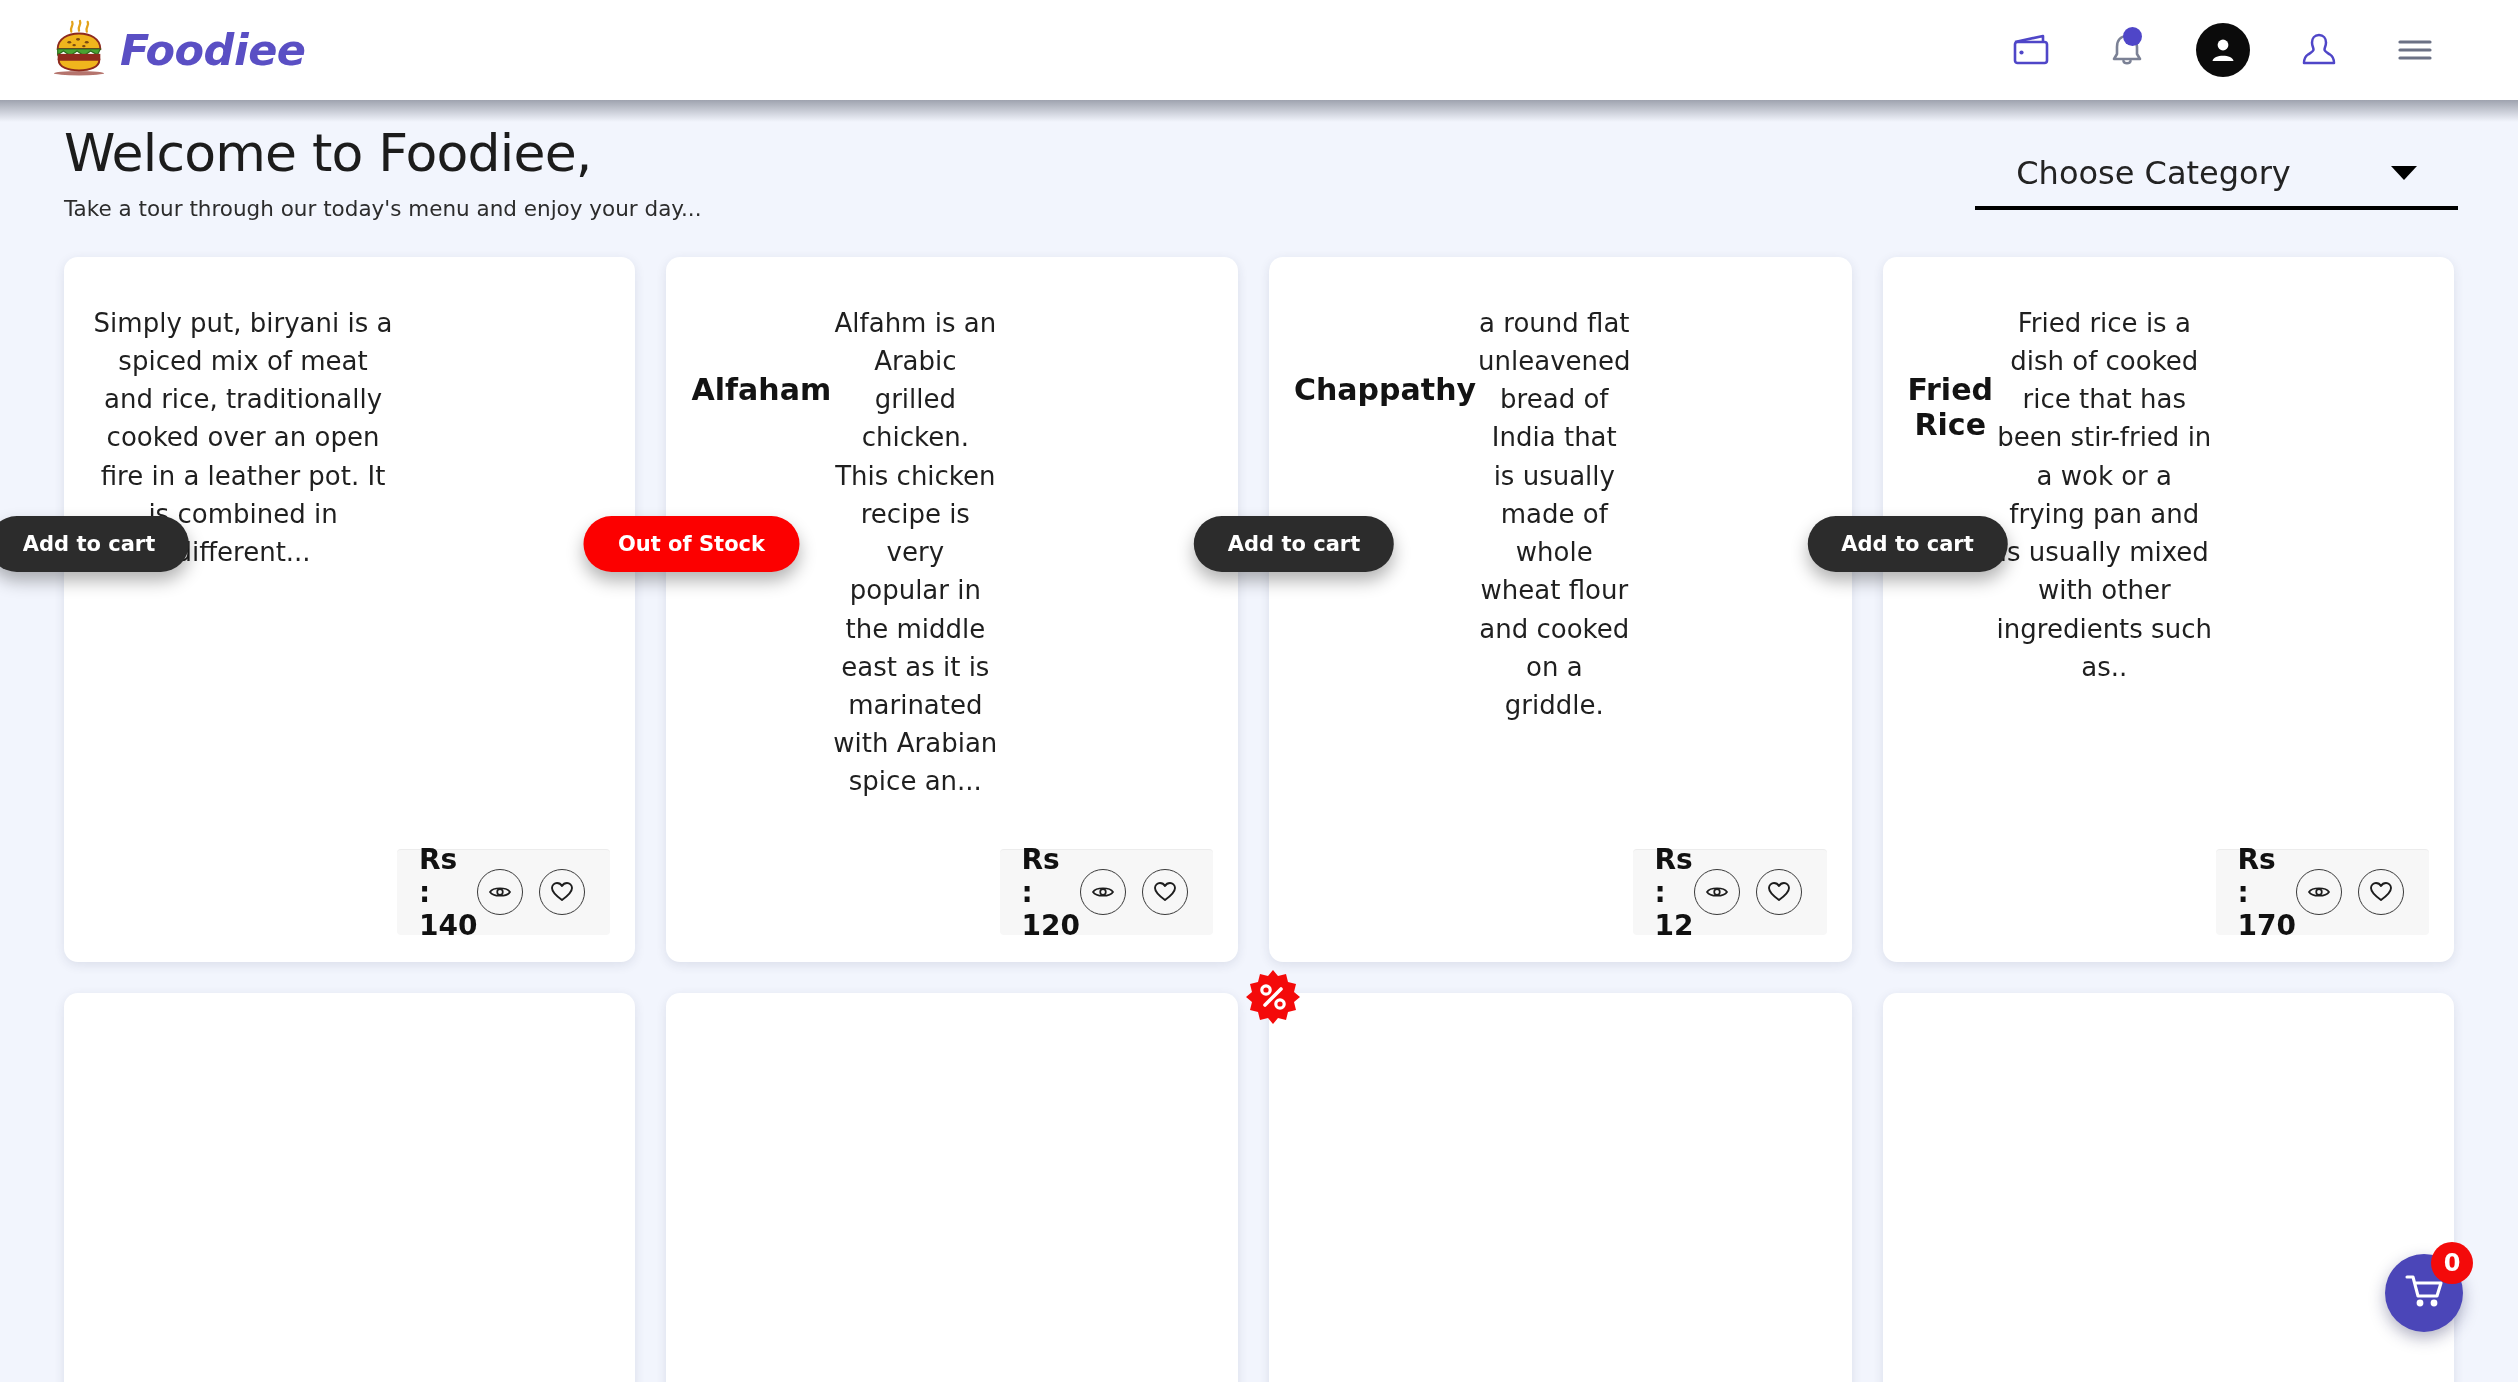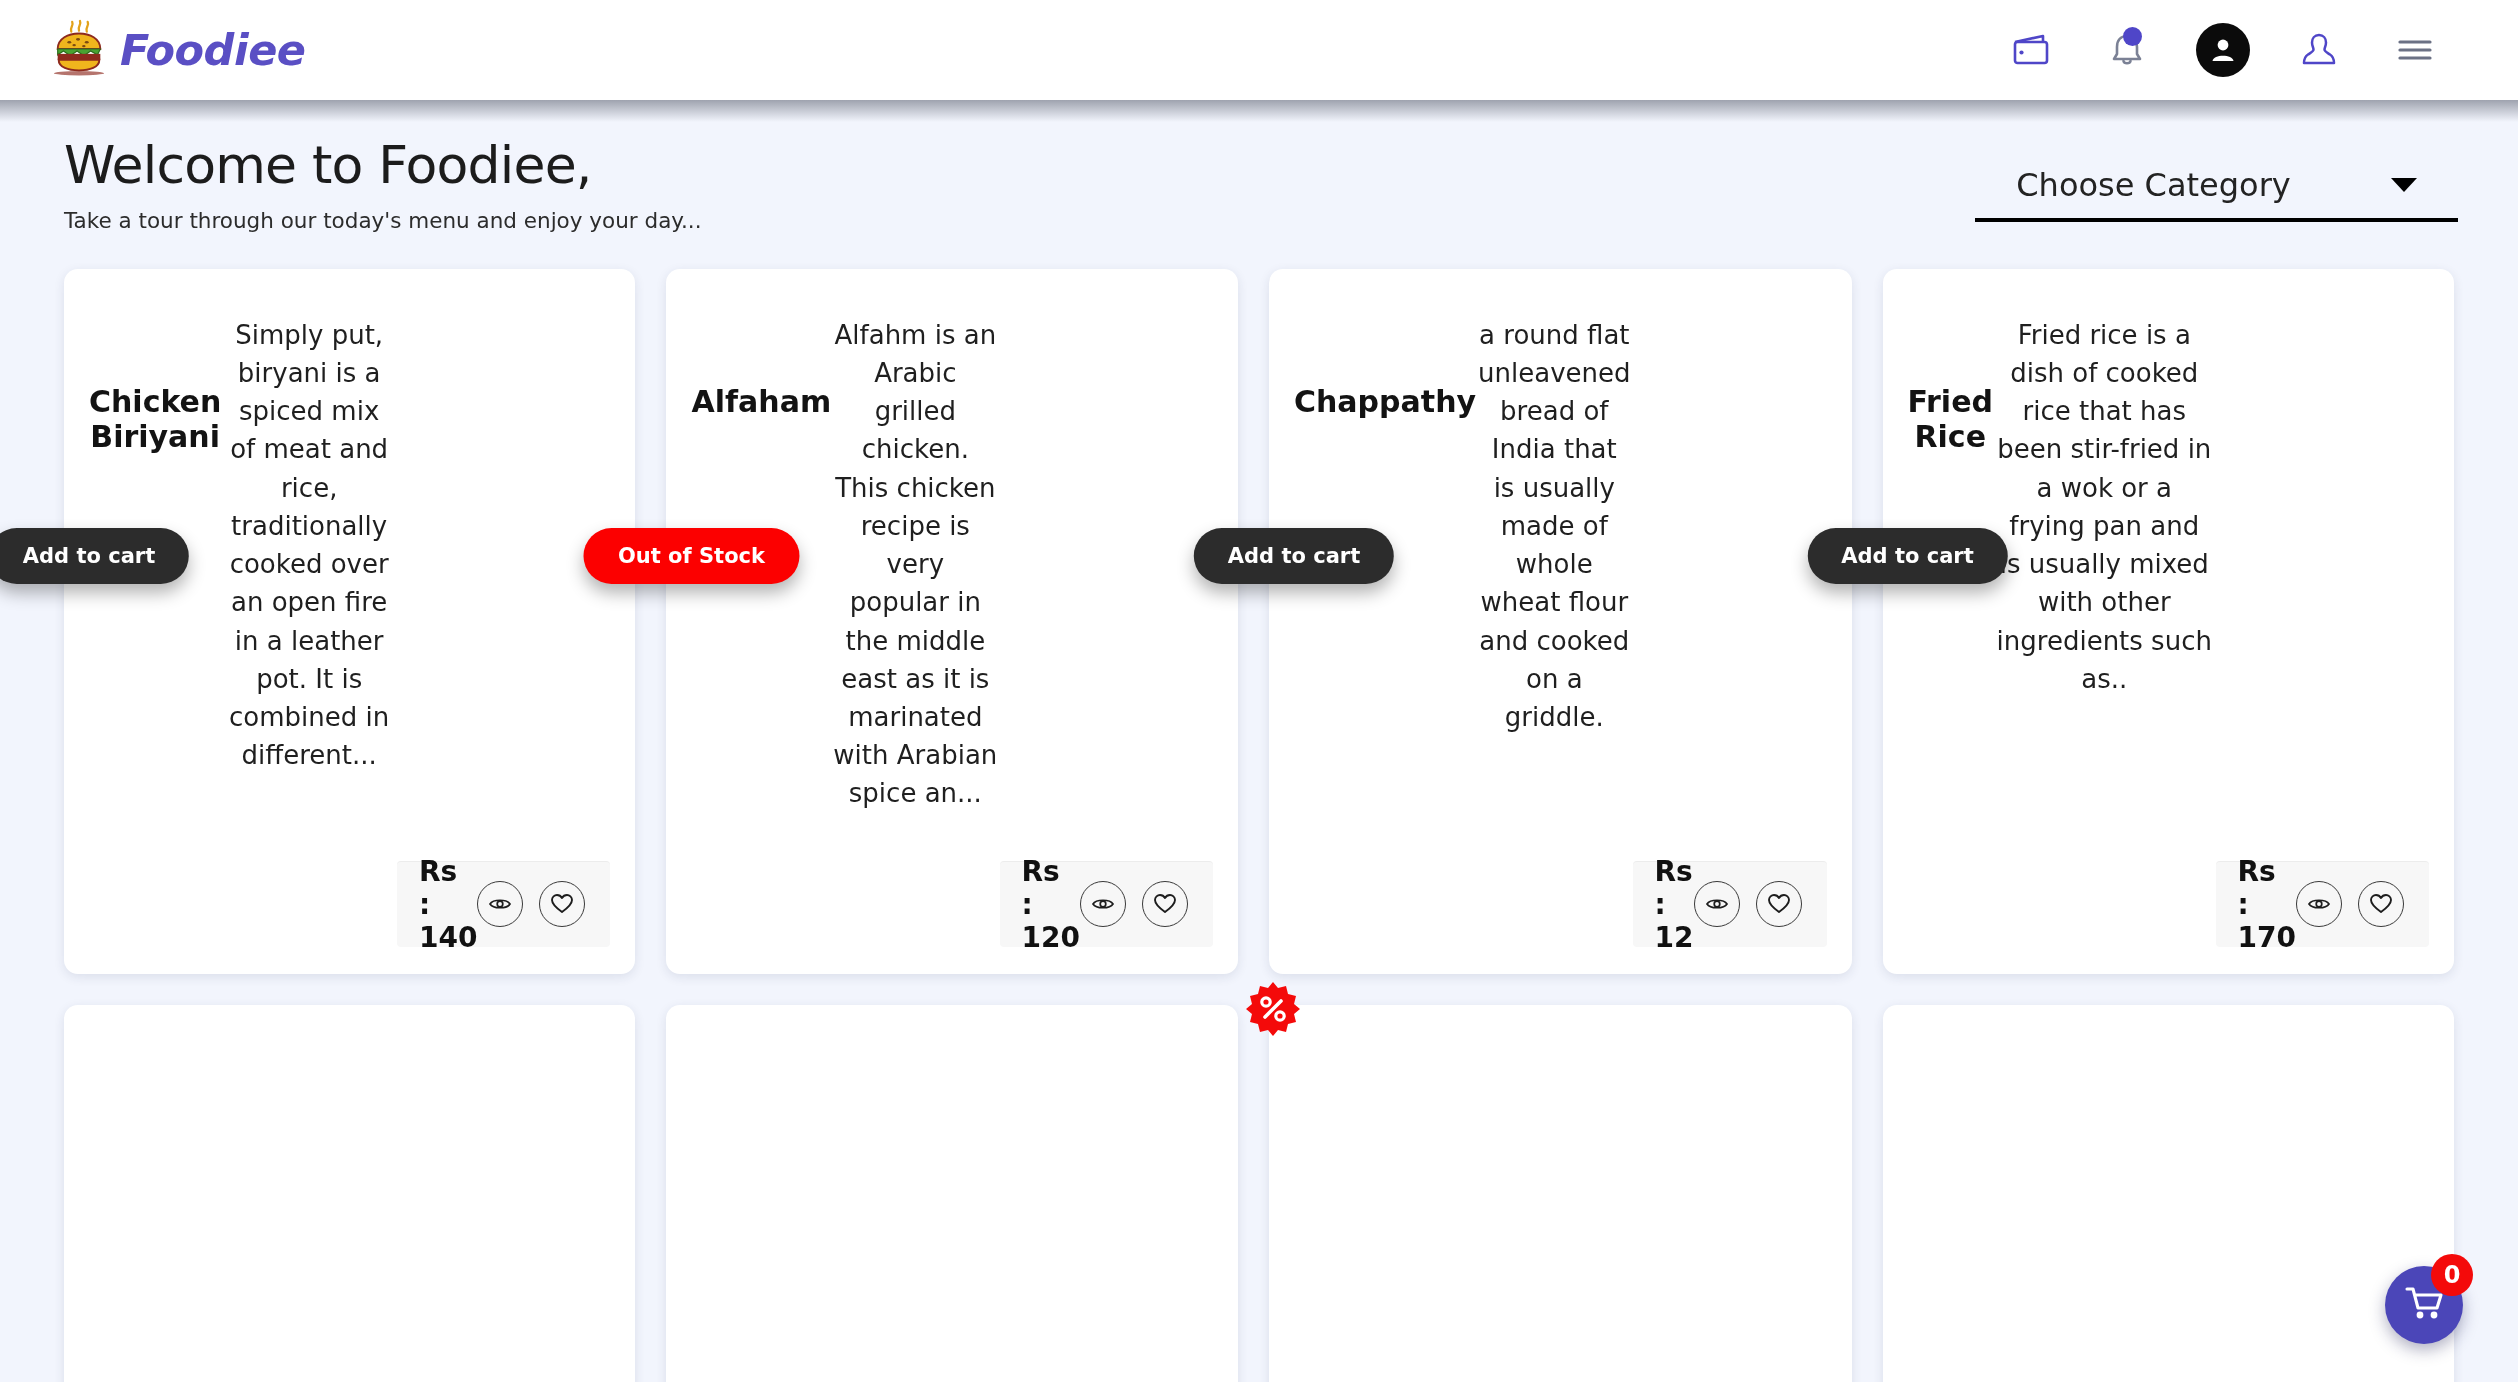--- a/index.html
+++ b/index.html
@@ -70,21 +70,20 @@
     position: relative;
     height: 1282px;
     padding: 0 40px;
   }
 
   .welcome-row {
     display: flex;
     align-items: flex-start;
     justify-content: space-between;
     padding: 24px 20px 0 24px;
-    margin-top: 12px;
   }
   .welcome-title {
     font-size: 52px;
     font-weight: 400;
     color: #1c1c1c;
     letter-spacing: -0.8px;
     line-height: 1.15;
     font-family: "DejaVu Sans", sans-serif;
   }
   .welcome-sub {
@@ -493,21 +492,20 @@
               <div class="rice"></div>
             <div class="blob garlic"></div>
               <div class="blob garlic2"></div>
             <div class="blob onion"></div>
               <div class="chili"></div>
               <div class="herb"></div>
           </div>
         </div>
         <div class="state-pill available">Add to cart</div>
       </div>
-      <div class="card-title">Chicken Biriyani</div>
       <div class="card-desc">Simply put, biryani is a spiced mix of meat and rice, traditionally cooked over an open fire in a leather pot. It is combined in different...</div>
       <div class="card-footer">
         <span class="price">Rs : 140</span>
         <span class="footer-actions">
           <span class="circle-btn">
             <svg width="24" height="16" viewBox="0 0 24 16">
                 <path d="M2 8 C5 3 19 3 22 8 C19 13 5 13 2 8 Z" fill="none" stroke="#1d1d1d" stroke-width="1.7"></path>
                 <circle cx="12" cy="8" r="2.8" fill="none" stroke="#1d1d1d" stroke-width="1.7"></circle>
               </svg>
           </span>

